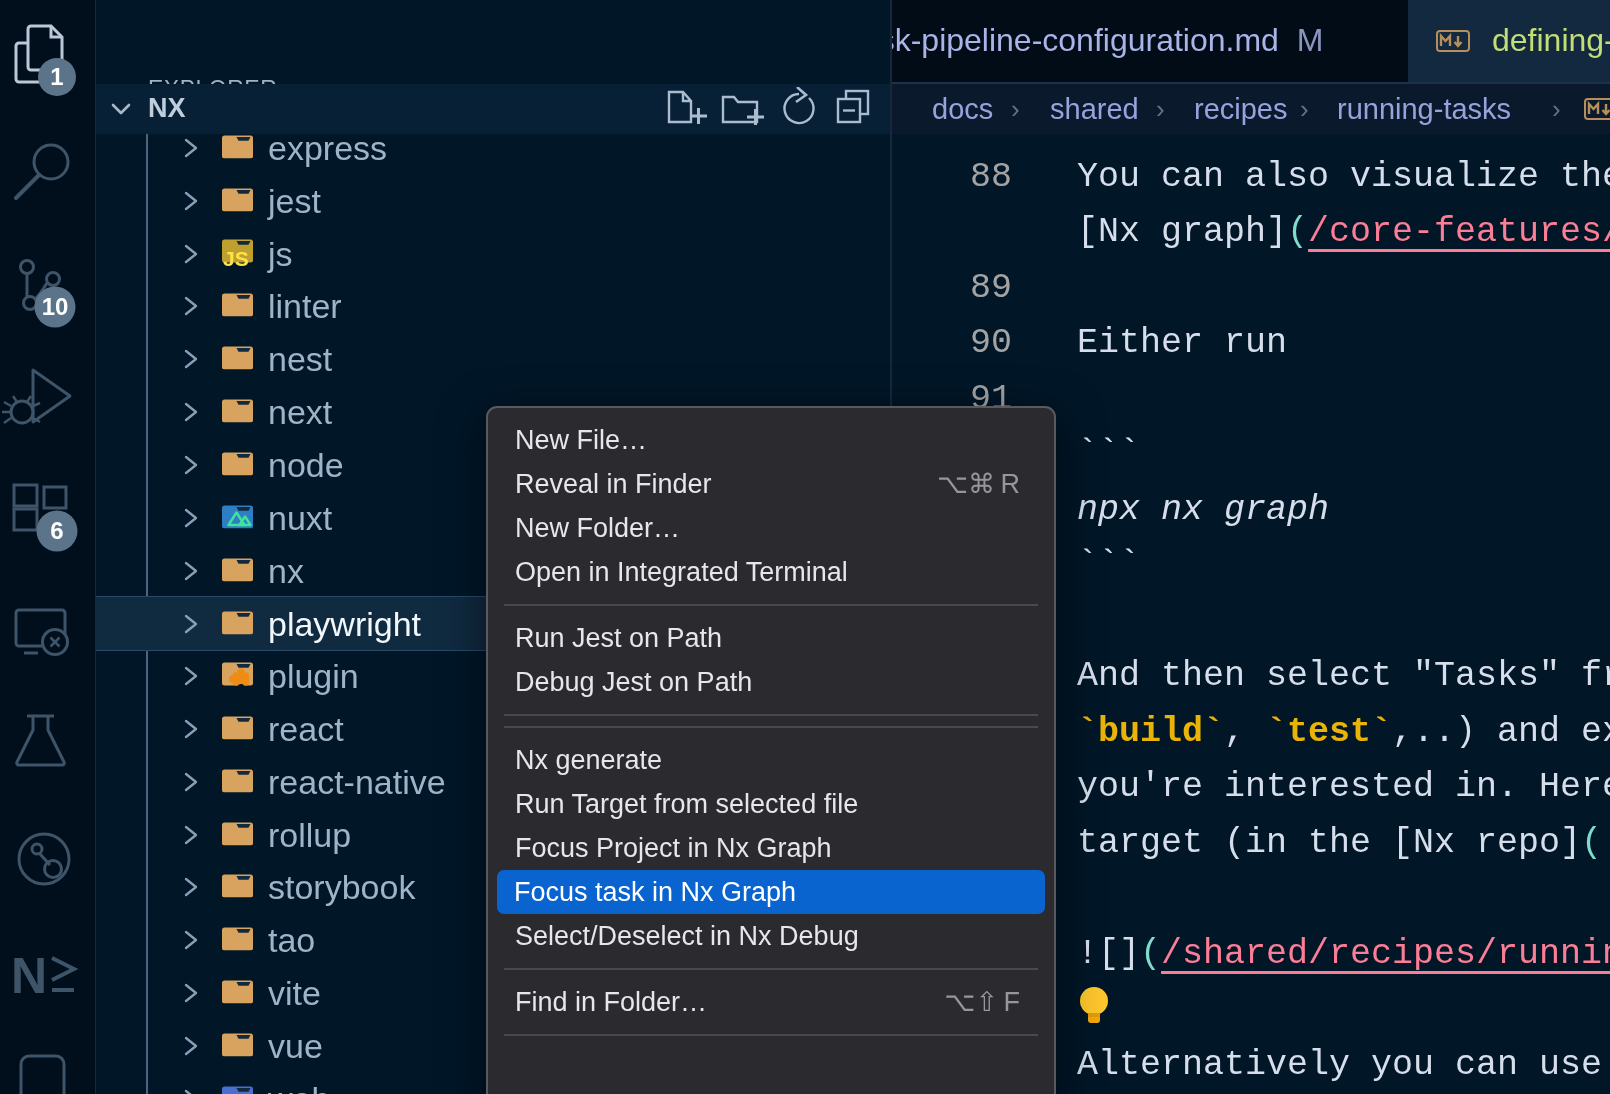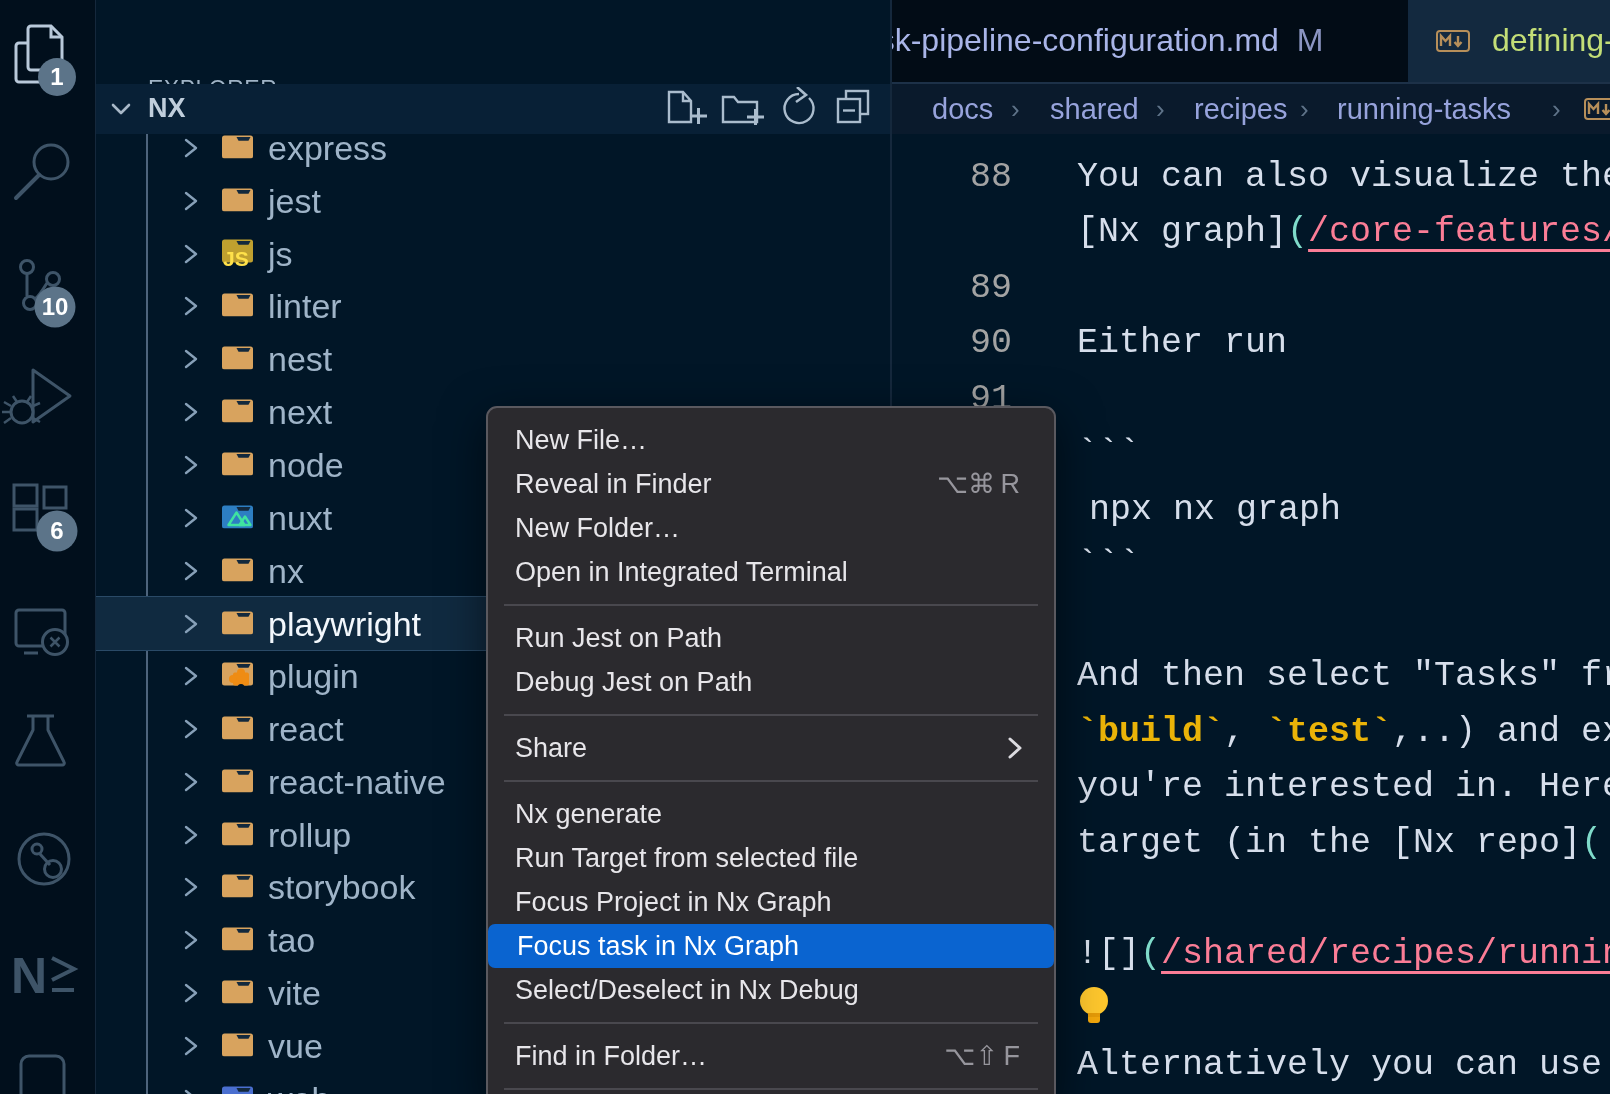--- a/index.html
+++ b/index.html
@@ -40,21 +40,21 @@
       height:55px;width:120px;text-align:right;color:#a3a3a3;}
   .teal{color:#7fdbca;}
   .grn{color:#eab308;font-weight:bold;}
   .pu{color:#fb7d96;text-decoration:underline;text-decoration-thickness:2.5px;text-underline-offset:8px;}
   
   #menu{left:486px;top:406px;width:570px;height:700px;background:#2b2a2e;
         border:2px solid #5a595f;border-radius:11px;box-sizing:border-box;
         box-shadow:0 12px 45px rgba(0,0,0,.55);padding-top:10px;}
   .mi{position:relative;height:44px;line-height:44px;padding-left:27px;font-size:27px;color:#e7e6ea;}
   .mi .sc{position:absolute;right:34px;color:#97969d;}
-  .mi.hl{background:#0a64d0;border-radius:7px;margin:0 0;padding-left:29px;color:#fff;}
+  .mi.hl{background:#0a64d0;border-radius:7px;margin:0 9px;padding-left:17px;color:#fff;}
   .msep{height:2px;background:#49484e;margin:10px 16px;}
   .mchev{position:absolute;right:30px;top:8px;}
 </style>
 </head>
 <body>
 <div id="app">
   <div id="abar" class="abs">
     <svg width="95" height="1094" viewBox="0 0 95 1094">
       <g fill="none" stroke="#b9c9da" stroke-width="3">
         <rect x="16" y="43" width="33" height="39" rx="3"></rect>
@@ -354,21 +354,21 @@
     </div>
     <div id="code">
       <div class="ln" style="left:0px;top:150px;">88</div>
       <div class="ln" style="left:0px;top:261px;">89</div>
       <div class="ln" style="left:0px;top:316px;text-align:right;">90</div>
       <div class="ln" style="left:0px;top:372px;">91</div>
       <div class="cl" style="left:185px;top:150px;">You can also visualize the task</div>
       <div class="cl" style="left:185px;top:205px;">[Nx graph]<span class="teal">(</span><span class="pu">/core-features/explore-graph</span></div>
       <div class="cl" style="left:185px;top:316px;">Either run</div>
       <div class="cl" style="left:185px;top:427px;">```</div>
-      <div class="cl" style="left:197px;top:483px;">npx nx graph</div>
+      <div class="cl" style="left:185px;top:483px;font-style:italic;">npx nx graph</div>
       <div class="cl" style="left:185px;top:538px;">```</div>
       <div class="cl" style="left:185px;top:649px;">And then select "Tasks" from th</div>
       <div class="cl" style="left:185px;top:705px;"><span class="grn">`build`</span>, <span class="grn">`test`</span>,..) and expand</div>
       <div class="cl" style="left:185px;top:760px;">you're interested in. Here is a</div>
       <div class="cl" style="left:185px;top:816px;">target (in the [Nx repo]<span class="teal">(</span></div>
       <div class="cl" style="left:185px;top:927px;">![]<span class="teal">(</span><span class="pu">/shared/recipes/running-task</span></div>
       <div class="cl" style="left:185px;top:1038px;">Alternatively you can use the</div>
       <svg style="position:absolute;left:185px;top:986px;" width="40" height="48" viewBox="0 0 40 48">
           <circle cx="17" cy="15" r="14" fill="#fdc62d"></circle>
           <path d="M11 27 h12 v7 a3 3 0 0 1 -3 3 h-6 a3 3 0 0 1 -3 -3 z" fill="#f2a70c"></path>
@@ -378,25 +378,20 @@
   </div>
   <div id="menu" class="abs">
     <div class="mi">New File…</div>
     <div class="mi">Reveal in Finder<span class="sc">⌥⌘ R</span></div>
     <div class="mi">New Folder…</div>
     <div class="mi">Open in Integrated Terminal</div>
     <div class="msep"></div>
     <div class="mi">Run Jest on Path</div>
     <div class="mi">Debug Jest on Path</div>
     <div class="msep"></div>
-    <div class="mi">Share
-      <svg class="mchev" width="18" height="28" viewBox="0 0 18 28">
-          <path d="M4 5 L14 14 L4 23" fill="none" stroke="#dcdbe0" stroke-width="3" stroke-linecap="round" stroke-linejoin="round"></path>
-        </svg>
-    </div>
     <div class="msep"></div>
     <div class="mi">Nx generate</div>
     <div class="mi">Run Target from selected file</div>
     <div class="mi">Focus Project in Nx Graph</div>
     <div class="mi hl">Focus task in Nx Graph</div>
     <div class="mi">Select/Deselect in Nx Debug</div>
     <div class="msep"></div>
     <div class="mi">Find in Folder…<span class="sc">⌥⇧ F</span></div>
     <div class="msep"></div>
   </div>

